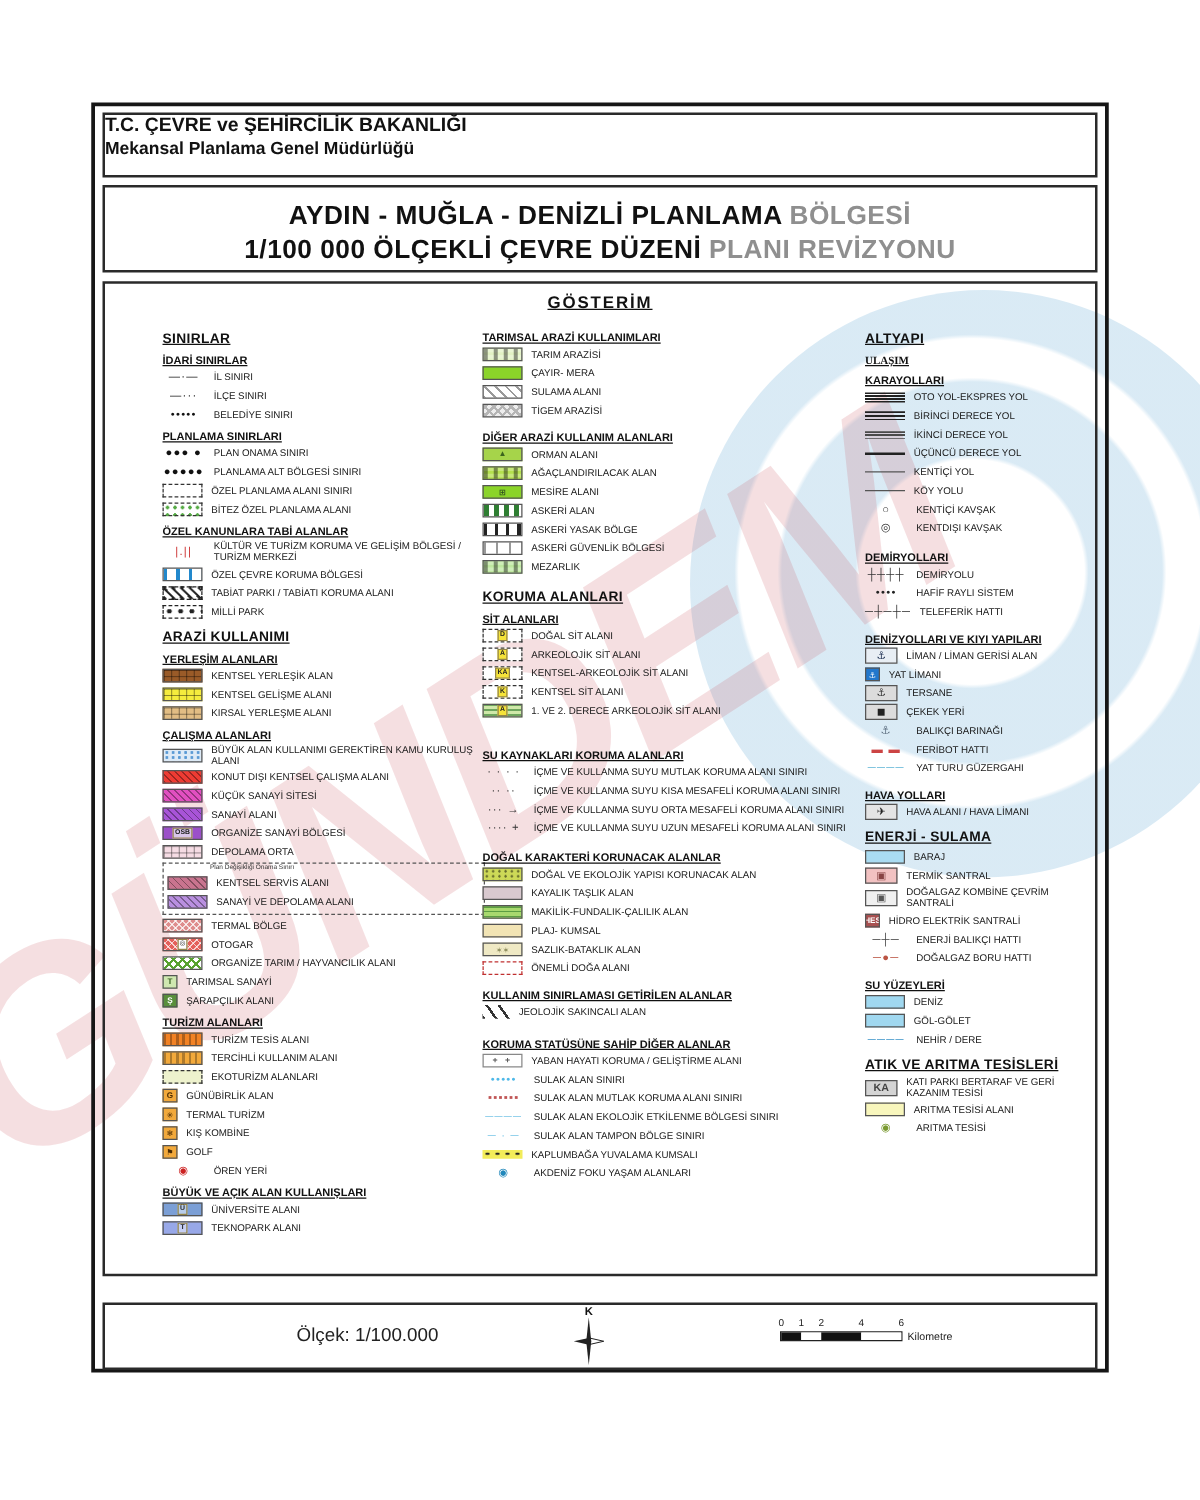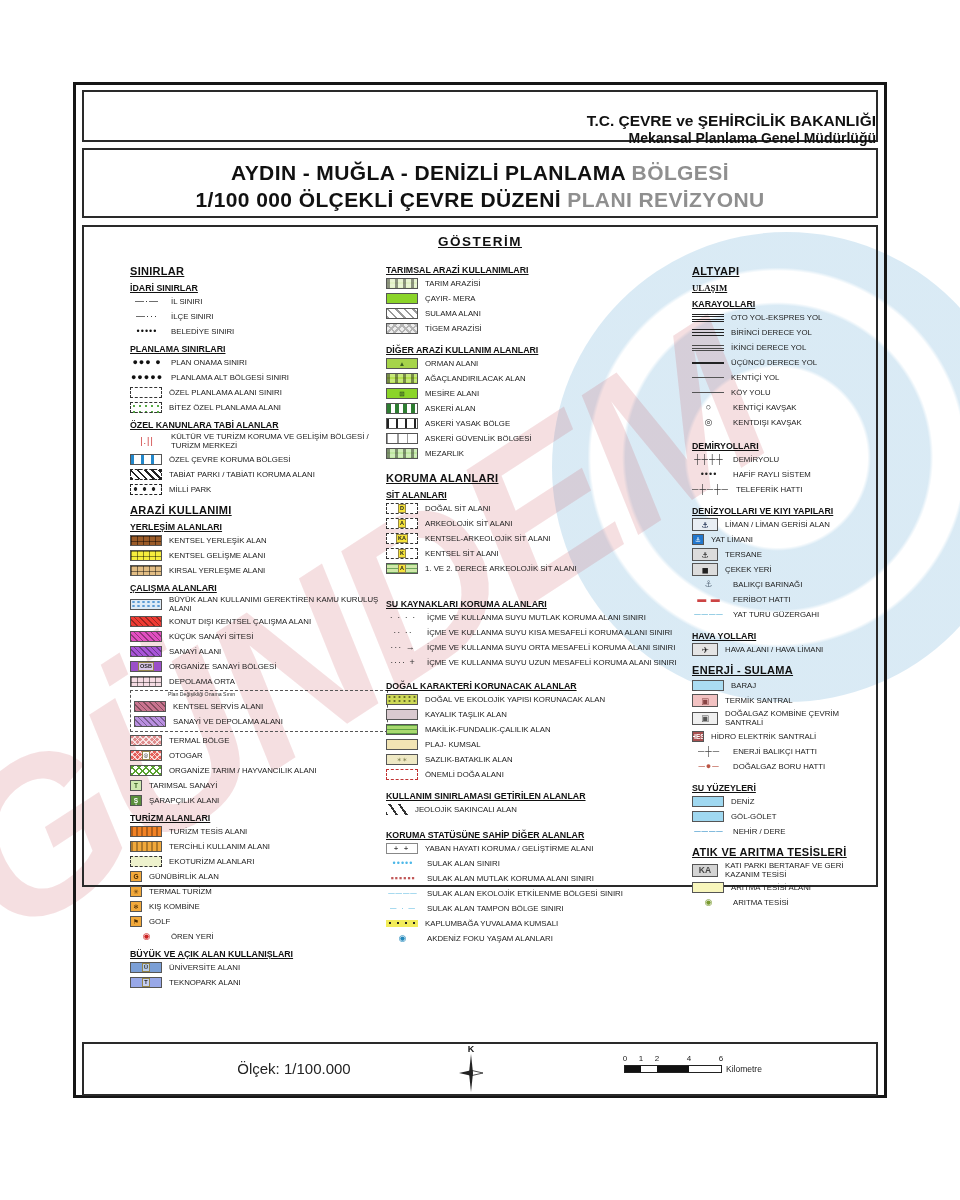--- a/index.html
+++ b/index.html
@@ -14,27 +14,27 @@
       rgba(255,255,255,.7) 45% 54%,
       rgba(170,208,232,.55) 55% 100%);
     opacity:.8}
   .wm-red{position:absolute;left:34px;top:742px;width:1010px;height:240px;
     font-weight:900;font-style:italic;font-size:215px;letter-spacing:-6px;line-height:240px;
     transform:rotate(-33deg);transform-origin:0 100%;white-space:nowrap;opacity:.17}
 
   
   .outer{position:absolute;left:73px;top:82px;width:814px;height:1016px;border:3px solid #161616;box-sizing:border-box}
   .bx{position:absolute;left:82px;width:796px;border:2px solid #2a2a2a;box-sizing:border-box}
-  .bx-header{top:90px;height:52px;text-align:right;padding-top:20px}
+  .bx-header{top:90px;height:52px;text-align:left;padding-top:0}
   .hdr1{font-size:15.5px;font-weight:bold}
   .hdr2{font-size:14px;font-weight:bold}
   .bx-title{top:148px;height:70px;text-align:center;padding-top:9px}
   .t1,.t2{font-size:21px;font-weight:bold;letter-spacing:.4px;line-height:1.3}
   .light{color:#8f8f8f}
-  .bx-legend{top:225px;height:662px}
+  .bx-legend{top:225px;height:796px}
   .gosterim{position:absolute;left:0;right:0;top:7px;text-align:center;font-size:13.5px;
     font-weight:bold;text-decoration:underline;letter-spacing:1.5px}
   .cols{position:absolute;left:0;top:34px;right:0;bottom:0}
   .col{position:absolute;top:4px}
   .c1{left:46px;width:258px}
   .c2{left:302px;width:300px}
   .c3{left:608px;width:186px}
 
   
   .h1{font-size:11px;font-weight:bold;text-decoration:underline;margin:8px 0 3px;letter-spacing:.3px}

